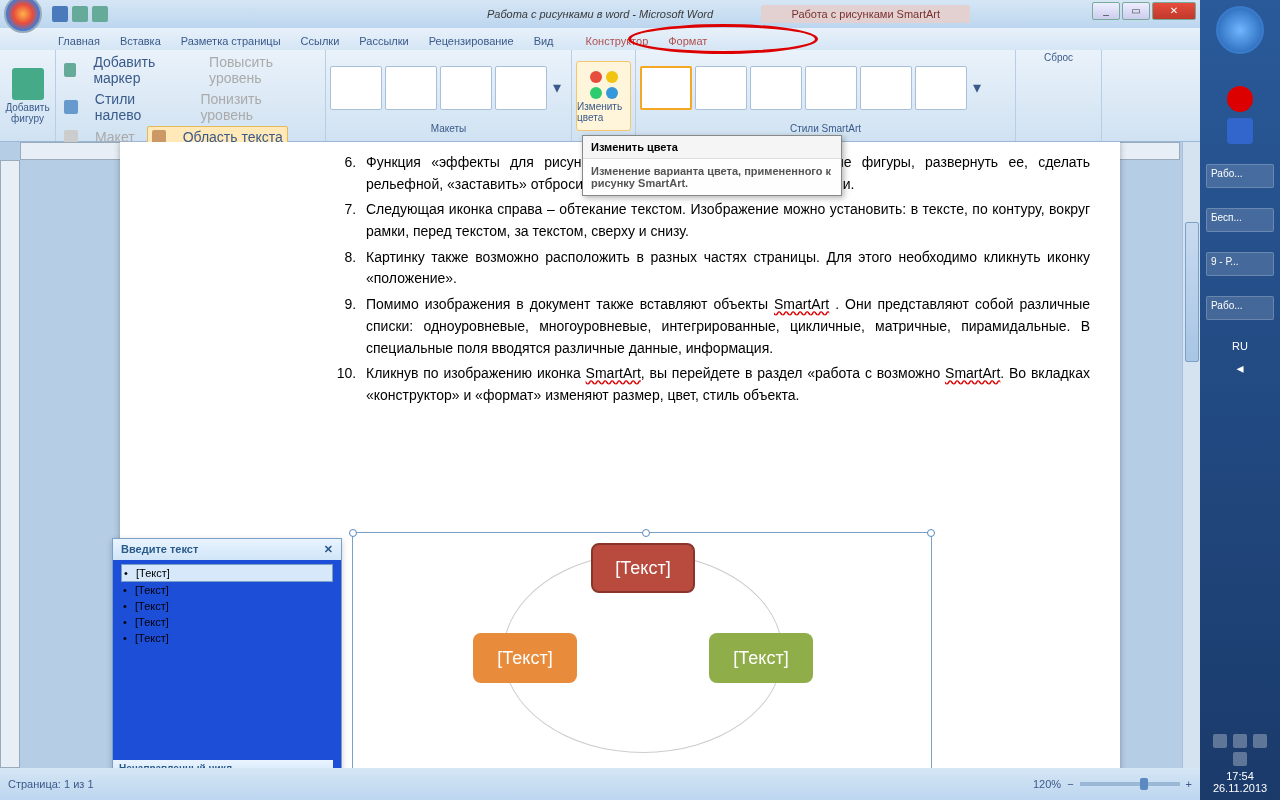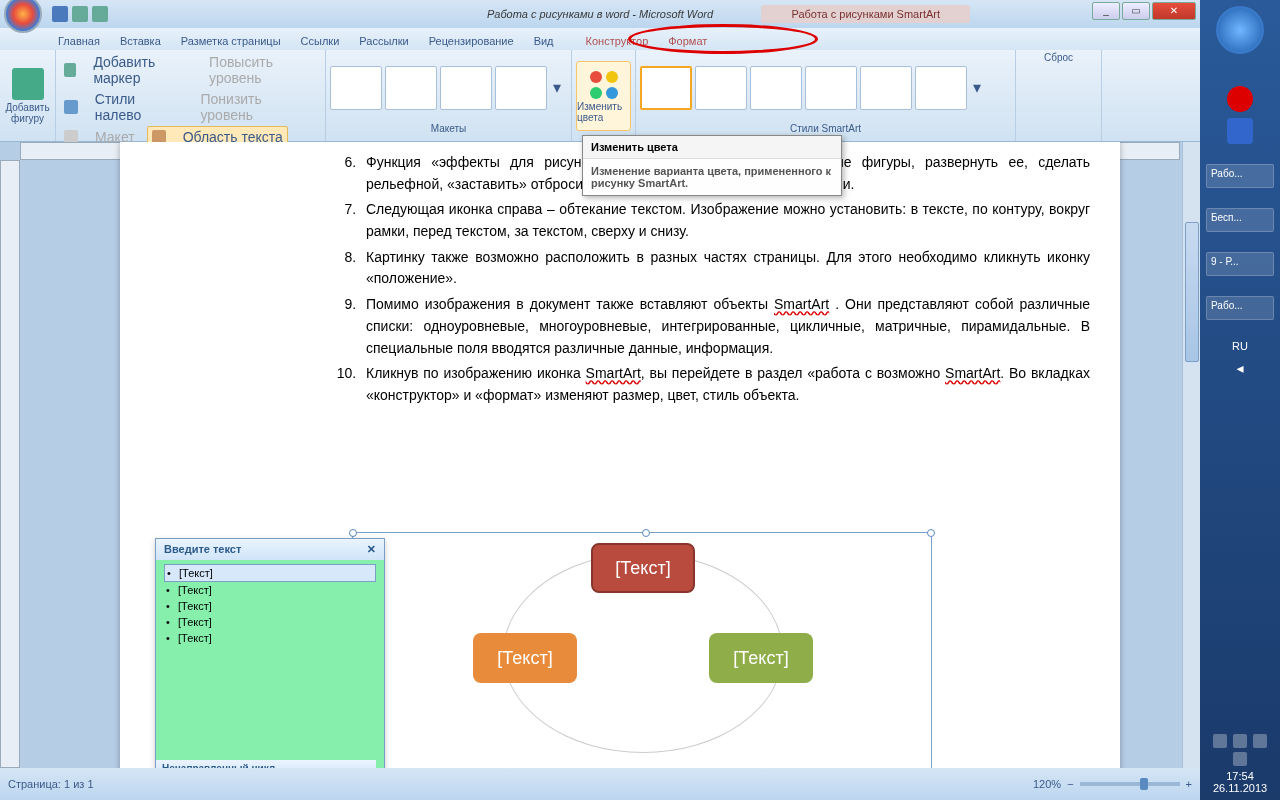--- a/index.html
+++ b/index.html
@@ -37,21 +37,21 @@
 .doc-text ol { padding-left:210px; list-style-position:outside; }
 .doc-text li { margin-bottom:4px; padding-left:6px; }
 .underline-red { text-decoration:underline wavy #d00; }
 .smartart-canvas { position:absolute; left:232px; top:390px; width:580px; height:250px; border:1px solid #7aa0c8; background:#fff; }
 .sa-handle { position:absolute; width:8px; height:8px; background:#fff; border:1px solid #5a8ac0; border-radius:50%; }
 .sa-node { position:absolute; width:104px; height:50px; border-radius:8px; color:#fff; font-size:18px; display:flex; align-items:center; justify-content:center; }
 .sa-top { background:#b84a3e; left:238px; top:10px; border:2px solid #8a352c; }
 .sa-left { background:#e88b3a; left:120px; top:100px; }
 .sa-right { background:#8fae4a; left:356px; top:100px; }
 .sa-connector { position:absolute; left:150px; top:20px; width:280px; height:200px; border:1px solid #ccc; border-radius:50%; z-index:0; }
-.text-pane { position:absolute; left:-8px; top:396px; width:230px; height:240px; background:#86efac; border:1px solid #7aa0c8; box-shadow:0 2px 6px rgba(0,0,0,.2);margin-left:43px; }
+.text-pane { position:absolute; left:-8px; top:396px; width:230px; height:240px; background:#1d4ed8; border:1px solid #7aa0c8; box-shadow:0 2px 6px rgba(0,0,0,.2); }
 .tp-header { background:linear-gradient(#eaf4ff,#d0e5f8); padding:4px 8px; font-size:11px; font-weight:bold; color:#2a5a8a; display:flex; justify-content:space-between; }
 .tp-list { padding:4px 8px; font-size:11px; }
 .tp-list div { padding:2px 0 2px 14px; position:relative; }
 .tp-list div::before { content:"•"; position:absolute; left:2px; }
 .tp-list div.sel { background:#d6e8fa; border:1px solid #7aa0c8; }
 .tp-footer { position:absolute; bottom:0; left:0; right:8px; background:linear-gradient(#eaf4ff,#d0e5f8); padding:3px 6px; font-size:10px; font-weight:bold; color:#2a5a8a; }
 .tooltip { position:absolute; left:582px; top:135px; width:260px; background:#fefefe; border:1px solid #888; box-shadow:2px 2px 6px rgba(0,0,0,.3); font-size:11px; z-index:50; }
 .tooltip-title { font-weight:bold; padding:5px 8px; background:#f5f5f5; border-bottom:1px solid #ddd; }
 .tooltip-body { padding:6px 8px; color:#555;font-weight:bold; }
 .statusbar { height:32px; background:linear-gradient(#d5e6f5,#bcd6ef); display:flex; align-items:center; font-size:11px; color:#3a5a8a; padding:0 8px; justify-content:space-between; }

